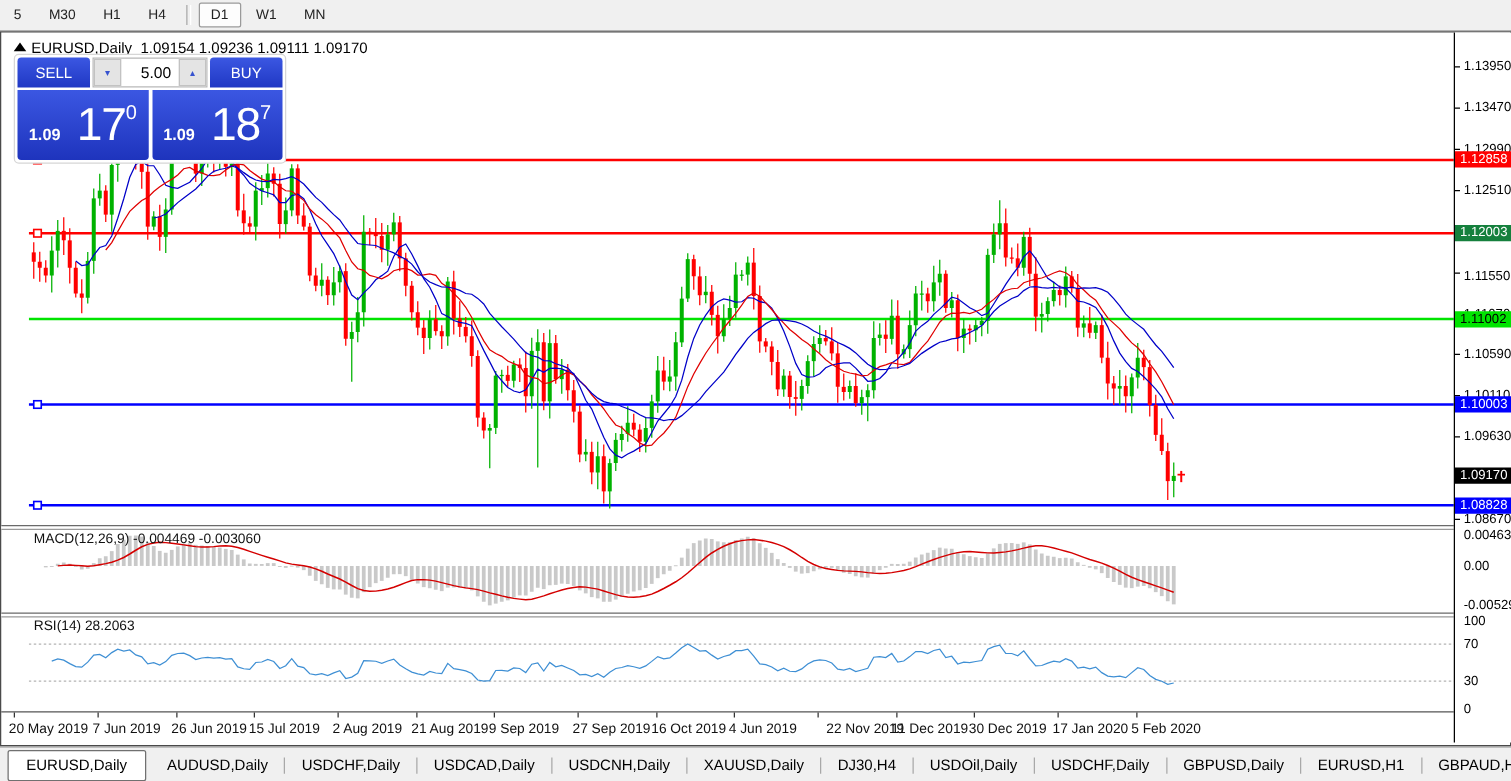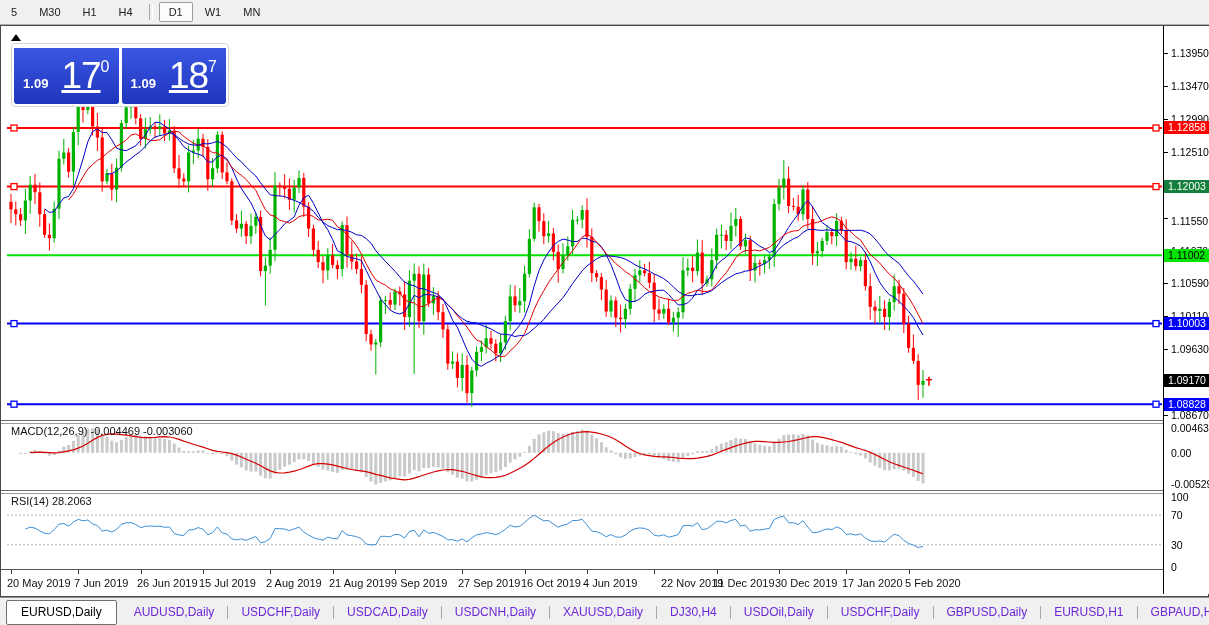--- a/index.html
+++ b/index.html
@@ -5,21 +5,21 @@
   html,body{margin:0;padding:0;background:#fff;width:1209px;height:625px;overflow:hidden;
     font-family:"Liberation Sans",sans-serif;-webkit-font-smoothing:antialiased;}
   
   .toolbar{position:absolute;top:0;left:0;width:1209px;height:24px;background:#f0f0f0;
     border-bottom:1px solid #b0b0b0;display:flex;align-items:center;padding-left:0;}
   .tf-btn{font-size:11px;color:#222;padding:3px 9px;margin:0 1px;border:1px solid transparent;border-radius:2px;cursor:default;}
   .tf-btn.active{background:#fdfdfd;border:1px solid #9a9a9a;}
   .tf-sep{width:2px;height:16px;border-left:1px solid #a8a8a8;border-right:1px solid #fff;margin:0 5px;}
   
   .chart-window{position:absolute;top:25px;left:0;width:1207px;height:570px;border:1px solid #4a4a4a;background:#fff;}
-  .pane{position:absolute;left:6px;width:1155px;}
+  .pane{position:absolute;left:22px;width:1155px;}
   #main-pane{top:2px;height:392px;}
   #macd-pane{top:397px;height:67px;}
   #rsi-pane{top:467px;height:76px;}
   .hsep{position:absolute;left:0;width:1205px;height:2px;background:#fff;border-top:1px solid #6a6a6a;border-bottom:1px solid #9a9a9a;}
   .chart-title{position:absolute;left:24px;top:5px;font-size:12px;color:#000;white-space:nowrap;z-index:5;}
   .chart-title b{font-weight:normal;}
   .collapse-tri{position:absolute;left:10px;top:8px;width:0;height:0;z-index:5;
     border-left:5px solid transparent;border-right:5px solid transparent;border-bottom:7px solid #000;}
   .ind-label{position:absolute;left:4px;top:2px;font-size:11px;color:#111;z-index:4;white-space:nowrap;}
   
@@ -40,48 +40,61 @@
   .tw-sell{width:58px;}
   .tw-buy{width:58px;margin-left:auto;}
   .tw-spin{display:flex;flex:1;border:1px solid #b8b8b8;background:#fff;}
   .tw-spin-btn{width:20px;background:#e4e4e4;border:1px solid #c2c2c2;color:#3753cf;font-size:8px;
     display:flex;align-items:center;justify-content:center;cursor:pointer;}
   .tw-vol{flex:1;font-size:12.5px;color:#000;display:flex;align-items:center;justify-content:flex-end;padding-right:6px;}
   .tw-row2{display:flex;gap:3px;margin-top:2px;height:56px;}
   .tw-price{flex:1;background:linear-gradient(#3b57e2,#1e34bd);color:#fff;border-radius:0 0 3px 3px;
     display:flex;align-items:center;justify-content:center;cursor:pointer;}
   .tw-prefix{font-size:13px;font-weight:bold;margin-top:14px;}
-  .tw-big{font-size:37px;letter-spacing:-1px;margin-left:13px;text-decoration:underline;}
+  .tw-big{font-size:37px;letter-spacing:-1px;margin-left:13px;}
   .tw-sup{font-size:16px;margin-top:-18px;}
   
   .tabbar{position:absolute;top:597px;left:0;width:1209px;height:28px;background:#f0f0f0;
     border-top:1px solid #8e8e8e;display:flex;align-items:center;}
-  .tab{font-size:12px;color:#6d28d9;padding:5px 13px 6px;white-space:nowrap;cursor:pointer;}
+  .tab{font-size:12px;color:#000000;padding:5px 13px 6px;white-space:nowrap;cursor:pointer;}
   .tab.active{background:#fff;border:1px solid #707070;border-radius:2px;margin:0 4px 0 6px;padding:4px 14px 5px;color:#000;}
   .tabsep{width:1px;height:13px;background:#a8a8a8;flex:none;}
   svg{display:block;}
 </style>
 </head>
 <body>
 
 <div class="toolbar" id="toolbar">
     <div class="tf-btn">5</div>
     <div class="tf-btn">M30</div>
     <div class="tf-btn">H1</div>
     <div class="tf-btn">H4</div>
     <div class="tf-sep"></div>
     <div class="tf-btn active">D1</div>
     <div class="tf-btn">W1</div>
     <div class="tf-btn">MN</div>
   </div>
 
 <div class="chart-window">
   <span class="collapse-tri"></span>
+  <div class="chart-title">
+    <b>EURUSD,Daily</b>&nbsp;
+    <span>1.09154 1.09236 1.09111 1.09170</span>
+  </div>
 
   <div class="trade-widget">
+    <div class="tw-row1">
+      <div class="tw-btn tw-sell">SELL</div>
+      <div class="tw-spin">
+        <div class="tw-spin-btn">▾</div>
+        <div class="tw-vol">5.00</div>
+        <div class="tw-spin-btn">▴</div>
+      </div>
+      <div class="tw-btn tw-buy">BUY</div>
+    </div>
     <div class="tw-row2">
       <div class="tw-price">
         <span class="tw-prefix">1.09</span>
         <span class="tw-big">17</span>
         <span class="tw-sup">0</span>
       </div>
       <div class="tw-price">
         <span class="tw-prefix">1.09</span>
         <span class="tw-big">18</span>
         <span class="tw-sup">7</span>

